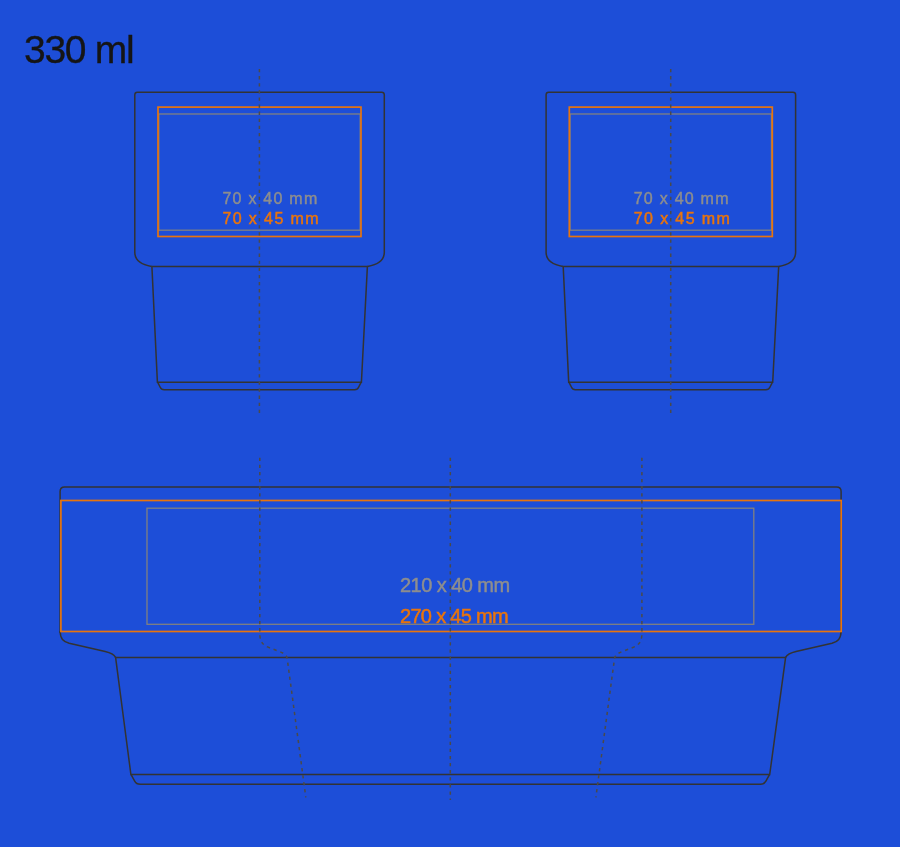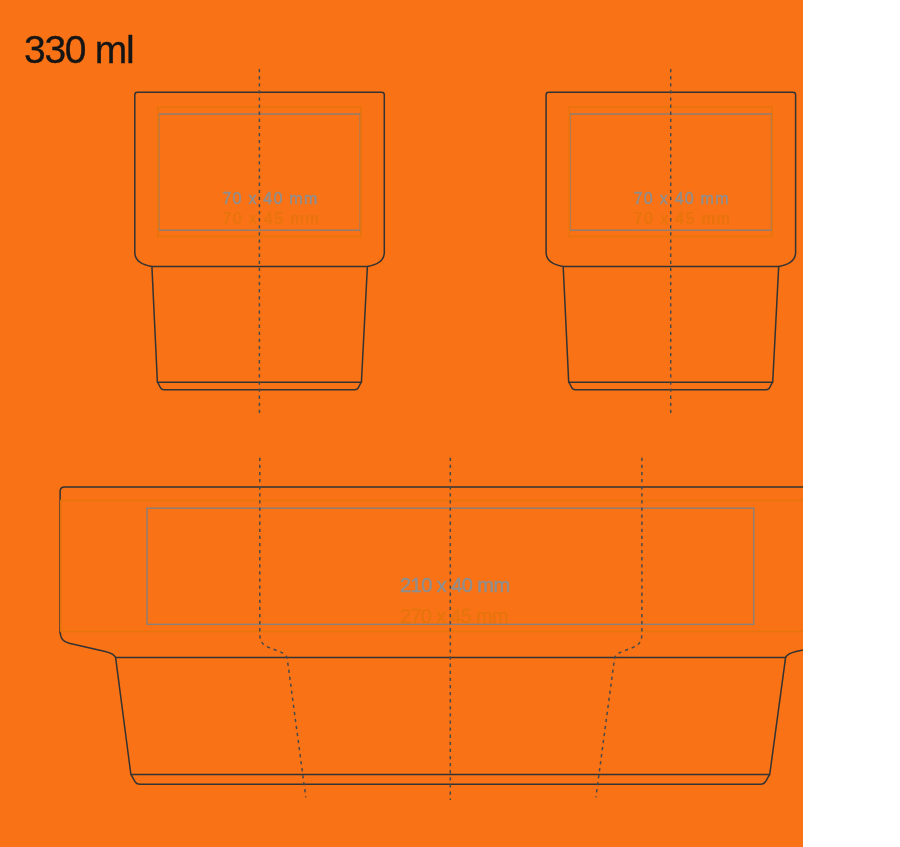--- a/index.html
+++ b/index.html
@@ -1,16 +1,16 @@
 <!DOCTYPE html>
 <html><head>
 <meta charset="utf-8">
 <style>
   html,body{margin:0;padding:0;background:#ffffff;}
-  .stage{position:relative;width:803px;height:847px;background:#f97316;overflow:hidden;}
+  .stage{position:relative;width:900px;height:847px;background:#1d4ed8;overflow:hidden;}
   svg{display:block;}
   text{font-family:"Liberation Sans", sans-serif;}
 </style>
 </head>
 <body>
 <div class="stage">
 <svg width="900" height="847" viewBox="0 0 900 847">
 
   <text x="24" y="62.6" font-size="39" letter-spacing="-1.3" fill="#151515" stroke="#151515" stroke-width="0.3">330 ml</text>
 

